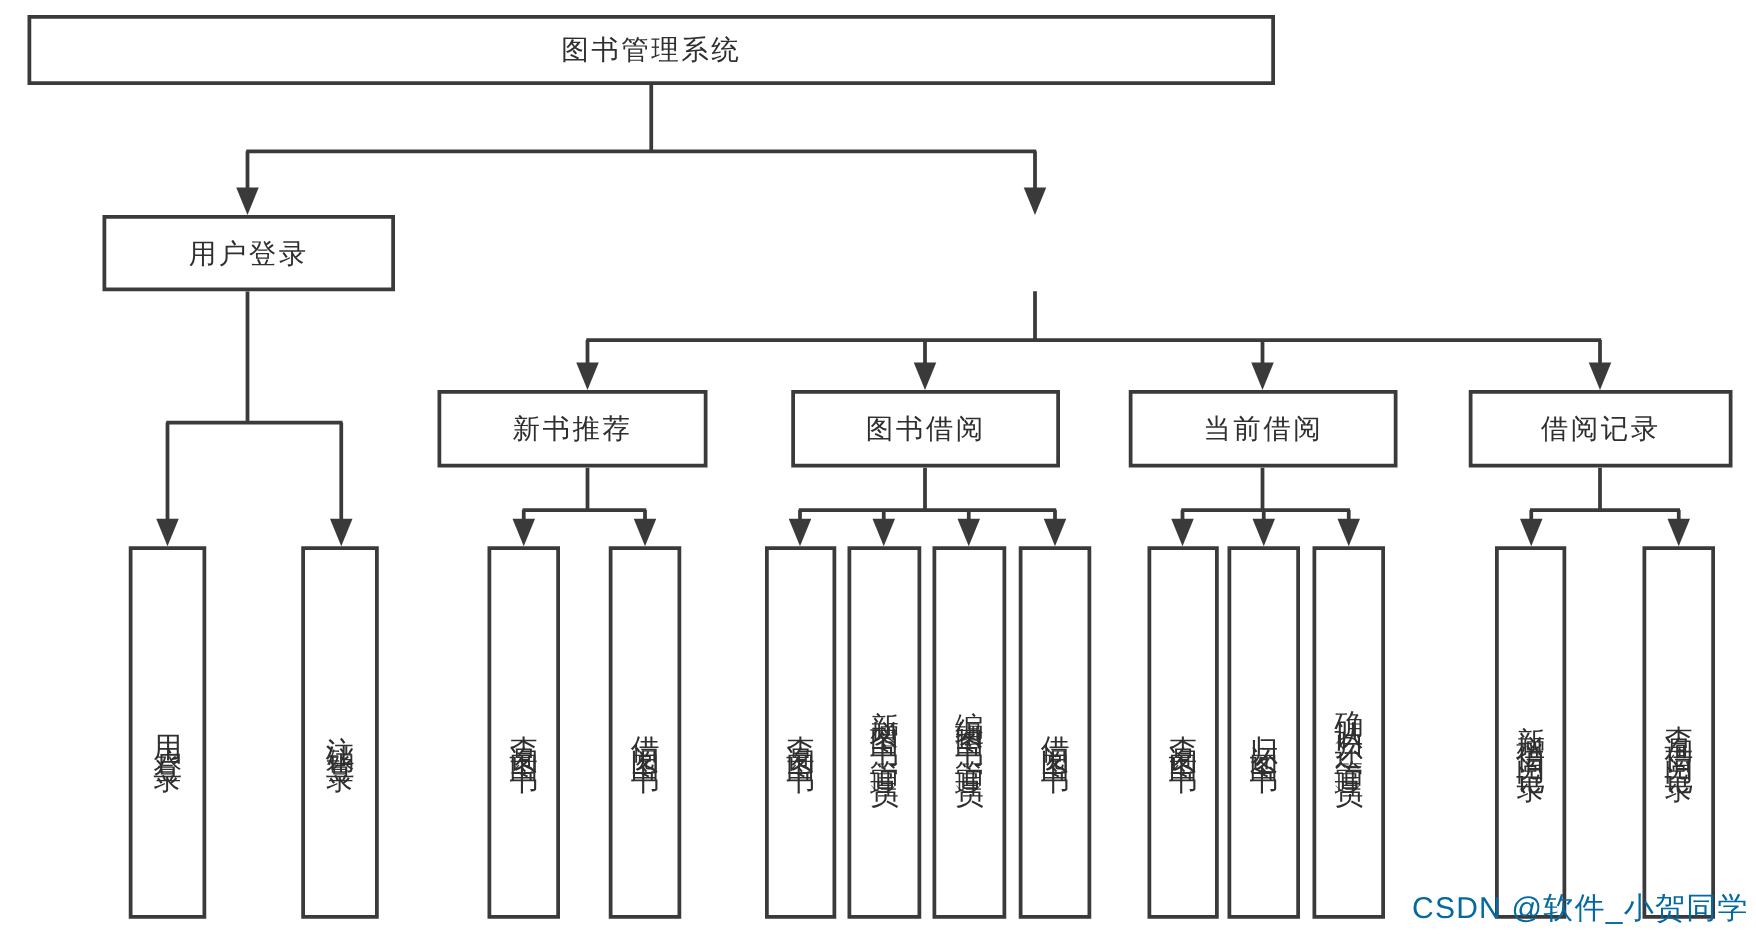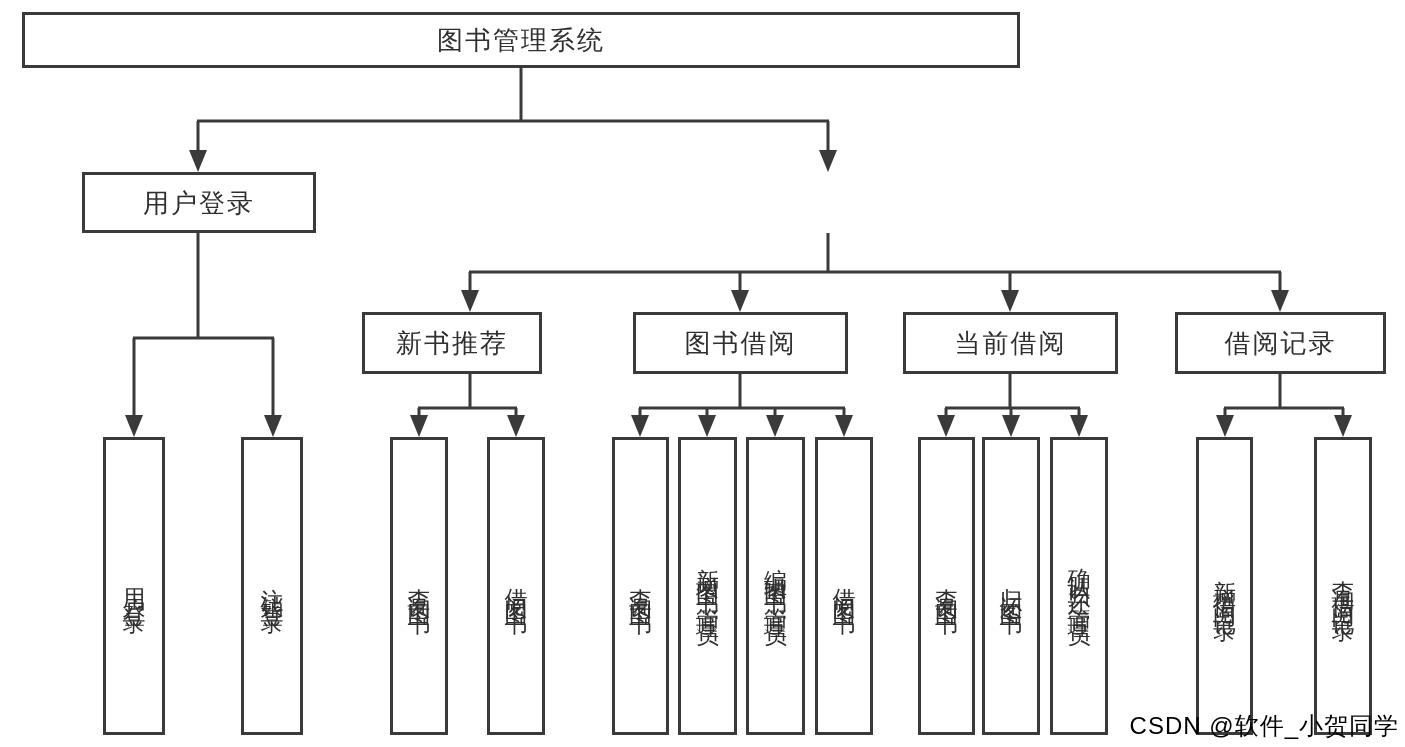--- a/index.html
+++ b/index.html
@@ -18,39 +18,39 @@
   }
   .box {
     position: absolute;
     box-sizing: border-box;
     background: #ffffff;
     border: 3px solid #3a3a3a;
     display: flex;
     align-items: center;
     justify-content: center;
     color: #2f2f2f;
-    font-size: 26px;
+    font-size: 22px;
     letter-spacing: 2px;
     z-index: 2;
     text-align: center;
     line-height: 1;
   }
   .box.v {
     writing-mode: vertical-rl;
     text-orientation: mixed;
     font-size: 23px;
     letter-spacing: 8px;
     padding: 6px 0;
   }
   .watermark {
     position: absolute;
     right: 6px;
     bottom: 5px;
     z-index: 3;
-    color: #000000;
+    color: #0369a1;
     font-size: 24px;
     letter-spacing: 1px;
     white-space: nowrap;
   }
 </style>
 </head>
 <body>
 
 <div class="canvas">
 
@@ -91,21 +91,21 @@
       <polygon points="1079,437 1070,415 1088,415"></polygon>
       <polygon points="1225,437 1216,415 1234,415"></polygon>
       <polygon points="1343,437 1334,415 1352,415"></polygon>
     </g>
   </svg>
 
   <div class="box" style="left:22px; top:12px; width:998px; height:56px;">图书管理系统</div>
 
   <div class="box" style="left:82px; top:172px; width:234px; height:61px;">用户登录</div>
 
-  <div class="box" style="left:362px; top:312px; width:180px; height:62px;">新书推荐</div>
+  <div class="box" style="left:350px; top:312px; width:216px; height:62px;">新书推荐</div>
   <div class="box" style="left:633px; top:312px; width:215px; height:62px;">图书借阅</div>
   <div class="box" style="left:903px; top:312px; width:215px; height:62px;">当前借阅</div>
   <div class="box" style="left:1175px; top:312px; width:211px; height:62px;">借阅记录</div>
 
   <div class="box v" style="left:103px; top:437px; width:62px; height:298px;">用户登录</div>
   <div class="box v" style="left:241px; top:437px; width:62px; height:298px;">注销登录</div>
 
   <div class="box v" style="left:390px; top:437px; width:58px; height:298px;">查询图书</div>
   <div class="box v" style="left:487px; top:437px; width:58px; height:298px;">借阅图书</div>
 

